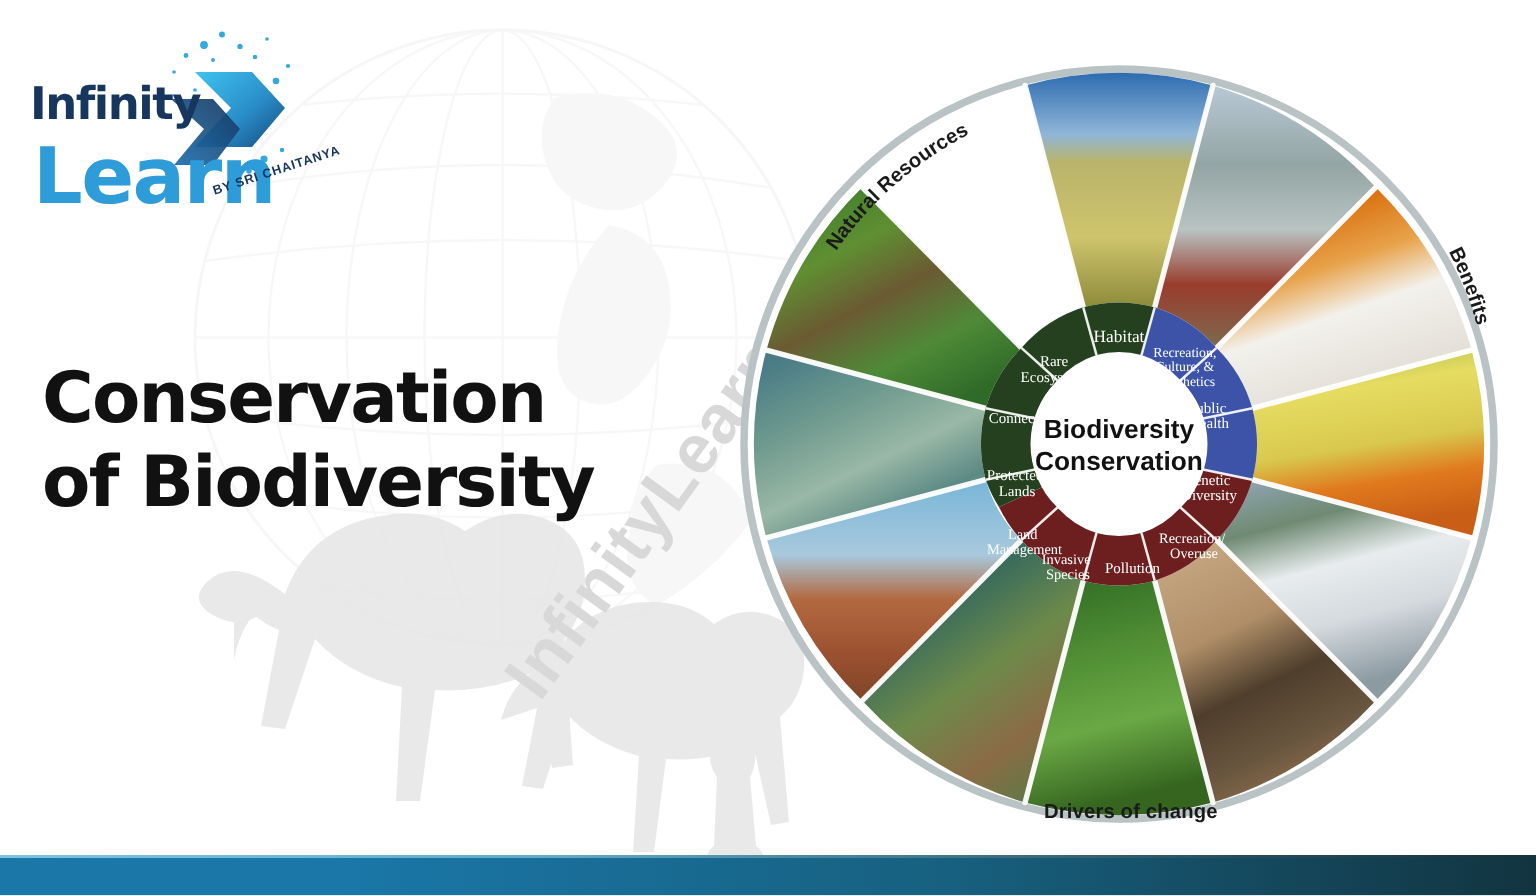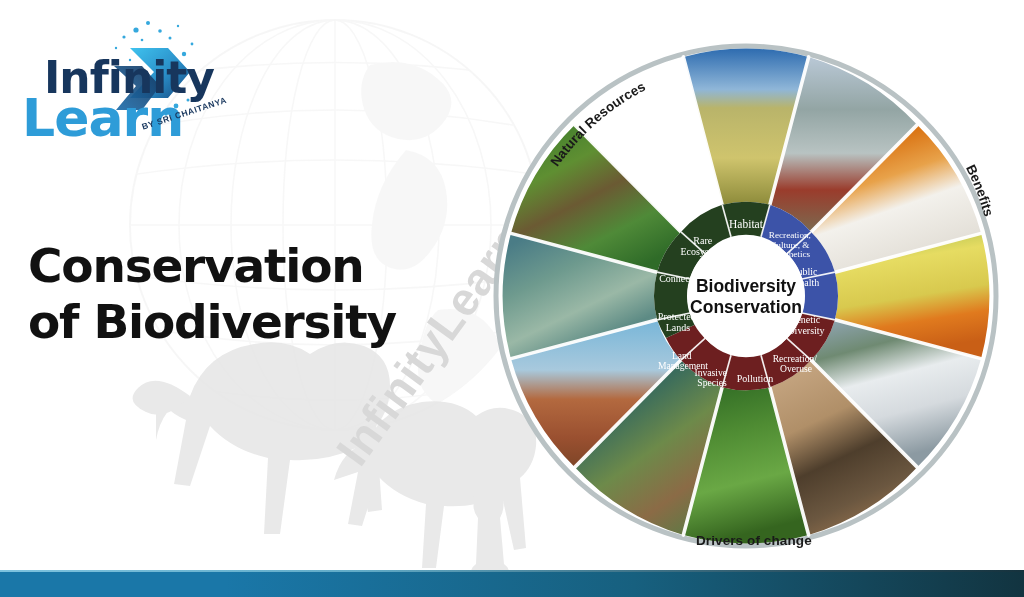--- a/index.html
+++ b/index.html
@@ -58,26 +58,25 @@
     position: absolute;
     left: 18px;
     top: 14px;
     width: 220px;
     height: 125px;
   }
   #logo .logo-infinity {
     position: absolute;
     left: 2px;
     top: 38px;
-    font-size: 44px;
+    font-size: 30px;
     font-weight: 700;
     color: #17365d;
     letter-spacing: -1px;
     font-family: "DejaVu Sans", sans-serif;
-    margin-left: 24px;
   }
   #logo .logo-learn {
     position: absolute;
     left: 4px;
     top: 74px;
     font-size: 52px;
     font-weight: 700;
     color: #2e9cd8;
     letter-spacing: -1px;
     font-family: "DejaVu Sans", sans-serif;

